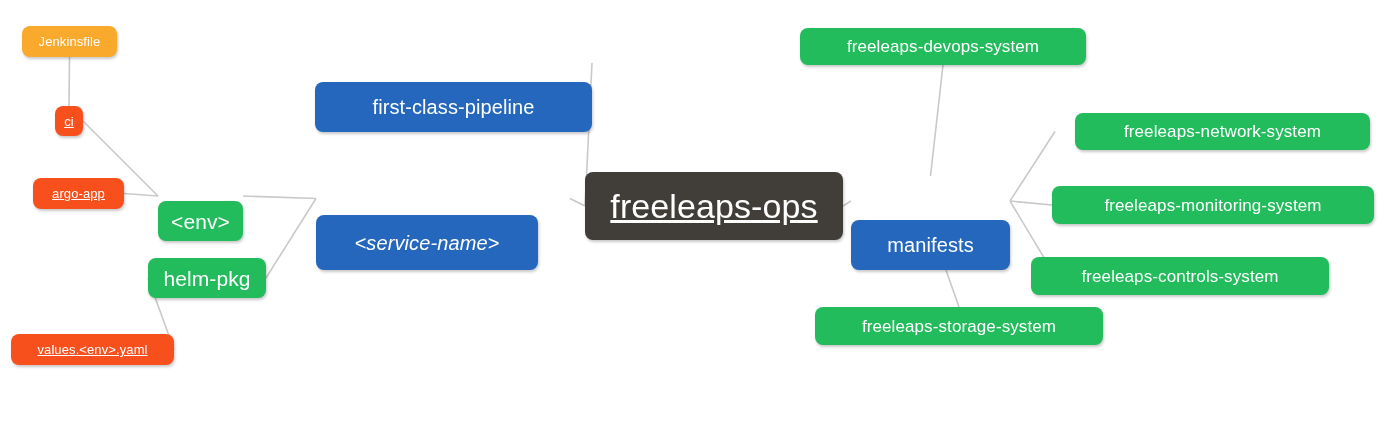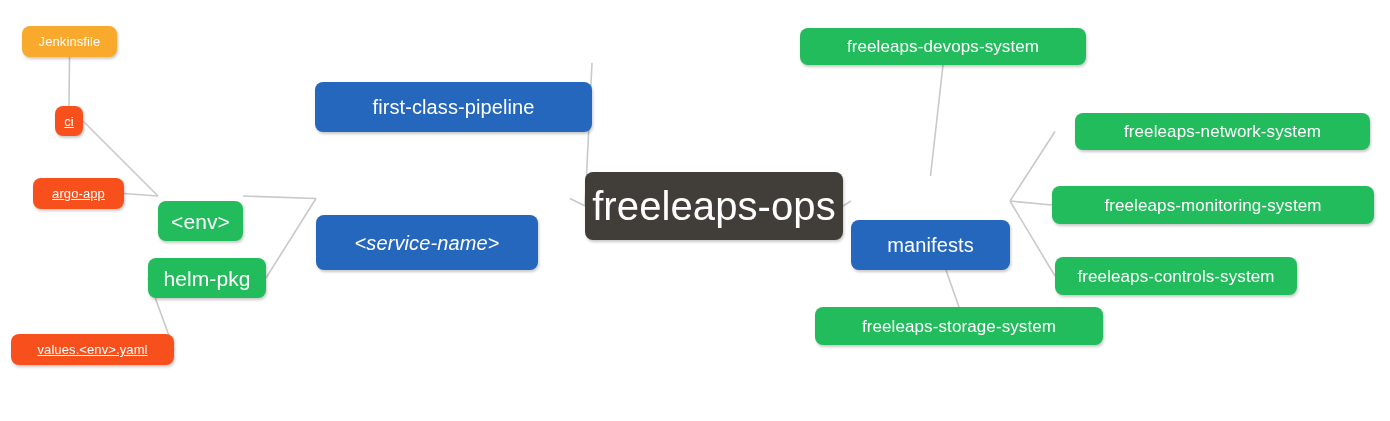--- a/index.html
+++ b/index.html
@@ -46,21 +46,21 @@
     white-space: nowrap;
   }
   
   .c-root   { background: #413E3A; }
   .c-blue   { background: #2567BC; }
   .c-green  { background: #22BC5C; }
   .c-orange { background: #F9A92C; }
   .c-red    { background: #F8501D; text-decoration: underline; }
 
   
-  .s-root   { font-size: 40px; }
+  .s-root   { font-size: 34px; text-decoration: underline; }
   .s-l1     { font-size: 20px; margin-top: 44px; }
   .s-l2     { font-size: 21px; }
   .s-l3     { font-size: 17px; }
   .s-l4     { font-size: 13px; }
 </style>
 </head>
 <body>
 
 <div id="canvas">
   <svg id="edges" viewBox="0 0 1390 421" xmlns="http://www.w3.org/2000/svg">
@@ -100,21 +100,21 @@
       </div>
       <div class="node c-green s-l3" style="left: 800px; top: 28px; width: 286px; height: 37px;">
         <span class="node-label">freeleaps-devops-system</span>
       </div>
       <div class="node c-green s-l3" style="left: 1055px; top: 113px; width: 295px; height: 37px; margin-left: 20px;">
         <span class="node-label">freeleaps-network-system</span>
       </div>
       <div class="node c-green s-l3" style="left: 1052px; top: 186px; width: 322px; height: 38px;">
         <span class="node-label">freeleaps-monitoring-system</span>
       </div>
-      <div class="node c-green s-l3" style="left: 1055px; top: 257px; width: 242px; height: 38px;">
+      <div class="node c-green s-l3" style="left: 1031px; top: 257px; width: 298px; height: 38px;">
         <span class="node-label">freeleaps-controls-system</span>
       </div>
       <div class="node c-green s-l3" style="left: 815px; top: 307px; width: 288px; height: 38px;">
         <span class="node-label">freeleaps-storage-system</span>
       </div>
       <div class="node c-red s-l4" style="left: 55px; top: 106px; width: 28px; height: 30px;">
         <span class="node-label">ci</span>
       </div>
       <div class="node c-red s-l4" style="left: 33px; top: 178px; width: 91px; height: 31px;">
         <span class="node-label">argo-app</span>

